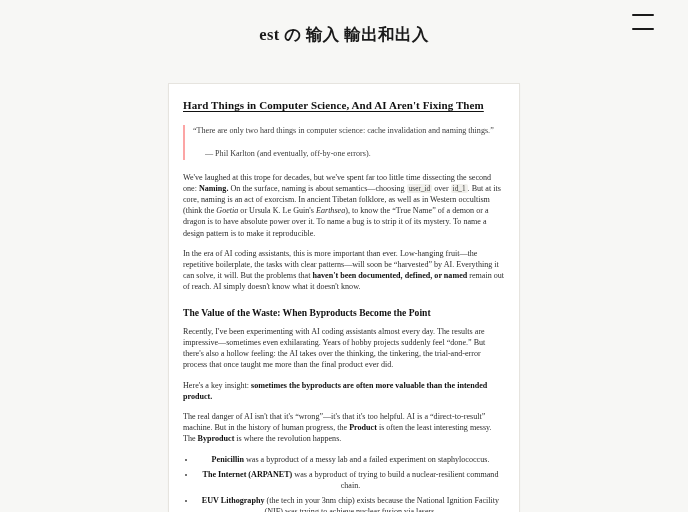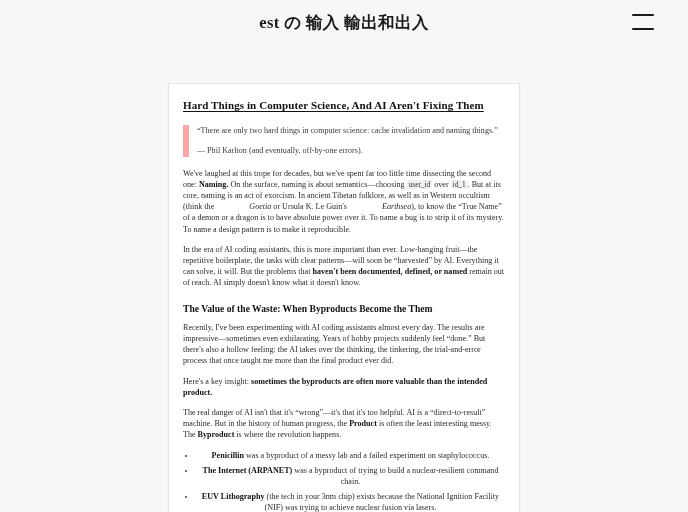--- a/index.html
+++ b/index.html
@@ -21,21 +21,21 @@
     padding-top: 12px;
     text-align: center;
   }
   .site-title {
     font-family: "Liberation Serif", serif;
     font-size: 16.5px;
     font-weight: bold;
     color: #1a1a1a;
     letter-spacing: .4px;
     line-height: 22px;
-    margin: 0;
+    margin: 12px;
   }
   .menu-button {
     position: absolute;
     right: 34px;
     top: 14px;
     width: 22px;
     height: 16px;
     display: flex;
     flex-direction: column;
     justify-content: space-between;
@@ -112,34 +112,34 @@
     color: #111;
     margin: 14px 0 8px 0;
   }
   .article p {
     margin: 0 0 9px 0;
   }
   .lede { margin-bottom: 11px; }
   blockquote {
     margin: 0 0 11px 0;
     padding-left: 8px;
-    border-left: 6px solid #fca5a5;
+    border-left: 2px solid #fca5a5;
     color: #3a3a3a;
   }
   blockquote p { margin: 0 0 4px 0; }
-  blockquote p.attrib { margin: 0; }
+  blockquote p.attrib { margin: 12px; }
   code {
     font-family: Liberation Serif, serif;
     font-size: 7.3px;
     background: #f1f0ec;
     border-radius: 2px;
     padding: 0 2px;
     color: #333;
   }
-  em { font-style: italic; margin-left: 33px; }
+  em { font-style: italic; }
   strong { font-weight: bold; color: #111; }
   ul {
     margin: 0 0 9px 0;
     padding-left: 13px;
   }
   li { margin-bottom: 4px; text-align: center; }
   li::marker { color: #444; }
 </style>
 </head>
 <body>
@@ -162,21 +162,21 @@
 
       <blockquote>
         <p>“There are only two hard things in computer science: cache invalidation and naming things.”</p>
         <p class="attrib">— Phil Karlton (and eventually, off-by-one errors).</p>
       </blockquote>
 
       <p><span>We've laughed at this trope for decades, but we've spent far too little time dissecting the second one: </span><strong>Naming.</strong><span> On the surface, naming is about semantics—choosing </span><code>user_id</code><span> over </span><code>id_1</code><span>. But at its core, naming is an act of exorcism. In ancient Tibetan folklore, as well as in Western occultism (think the </span><em>Goetia</em><span> or Ursula K. Le Guin's </span><em>Earthsea</em><span>), to know the “True Name” of a demon or a dragon is to have absolute power over it. To name a bug is to strip it of its mystery. To name a design pattern is to make it reproducible.</span></p>
 
       <p><span>In the era of AI coding assistants, this is more important than ever. Low-hanging fruit—the repetitive boilerplate, the tasks with clear patterns—will soon be “harvested” by AI. Everything it can solve, it will. But the problems that </span><strong>haven't been documented, defined, or named</strong><span> remain out of reach. AI simply doesn't know what it doesn't know.</span></p>
 
-      <h2>The Value of the Waste: When Byproducts Become the Them</h2>
+      <h2>The Value of the Waste: When Byproducts Become the Point</h2>
 
       <p>Recently, I've been experimenting with AI coding assistants almost every day. The results are impressive—sometimes even exhilarating. Years of hobby projects suddenly feel “done.” But there's also a hollow feeling: the AI takes over the thinking, the tinkering, the trial-and-error process that once taught me more than the final product ever did.</p>
 
       <p><span>Here's a key insight: </span><strong>sometimes the byproducts are often more valuable than the intended product.</strong></p>
 
       <p><span>The real danger of AI isn't that it's “wrong”—it's that it's too helpful. AI is a “direct-to-result” machine. But in the history of human progress, the </span><strong>Product</strong><span> is often the least interesting messy. The </span><strong>Byproduct</strong><span> is where the revolution happens.</span></p>
 
       <ul>
         <li><strong>Penicillin</strong><span> was a byproduct of a messy lab and a failed experiment on staphylococcus.</span></li>
         <li><strong>The Internet (ARPANET)</strong><span> was a byproduct of trying to build a nuclear-resilient command chain.</span></li>

